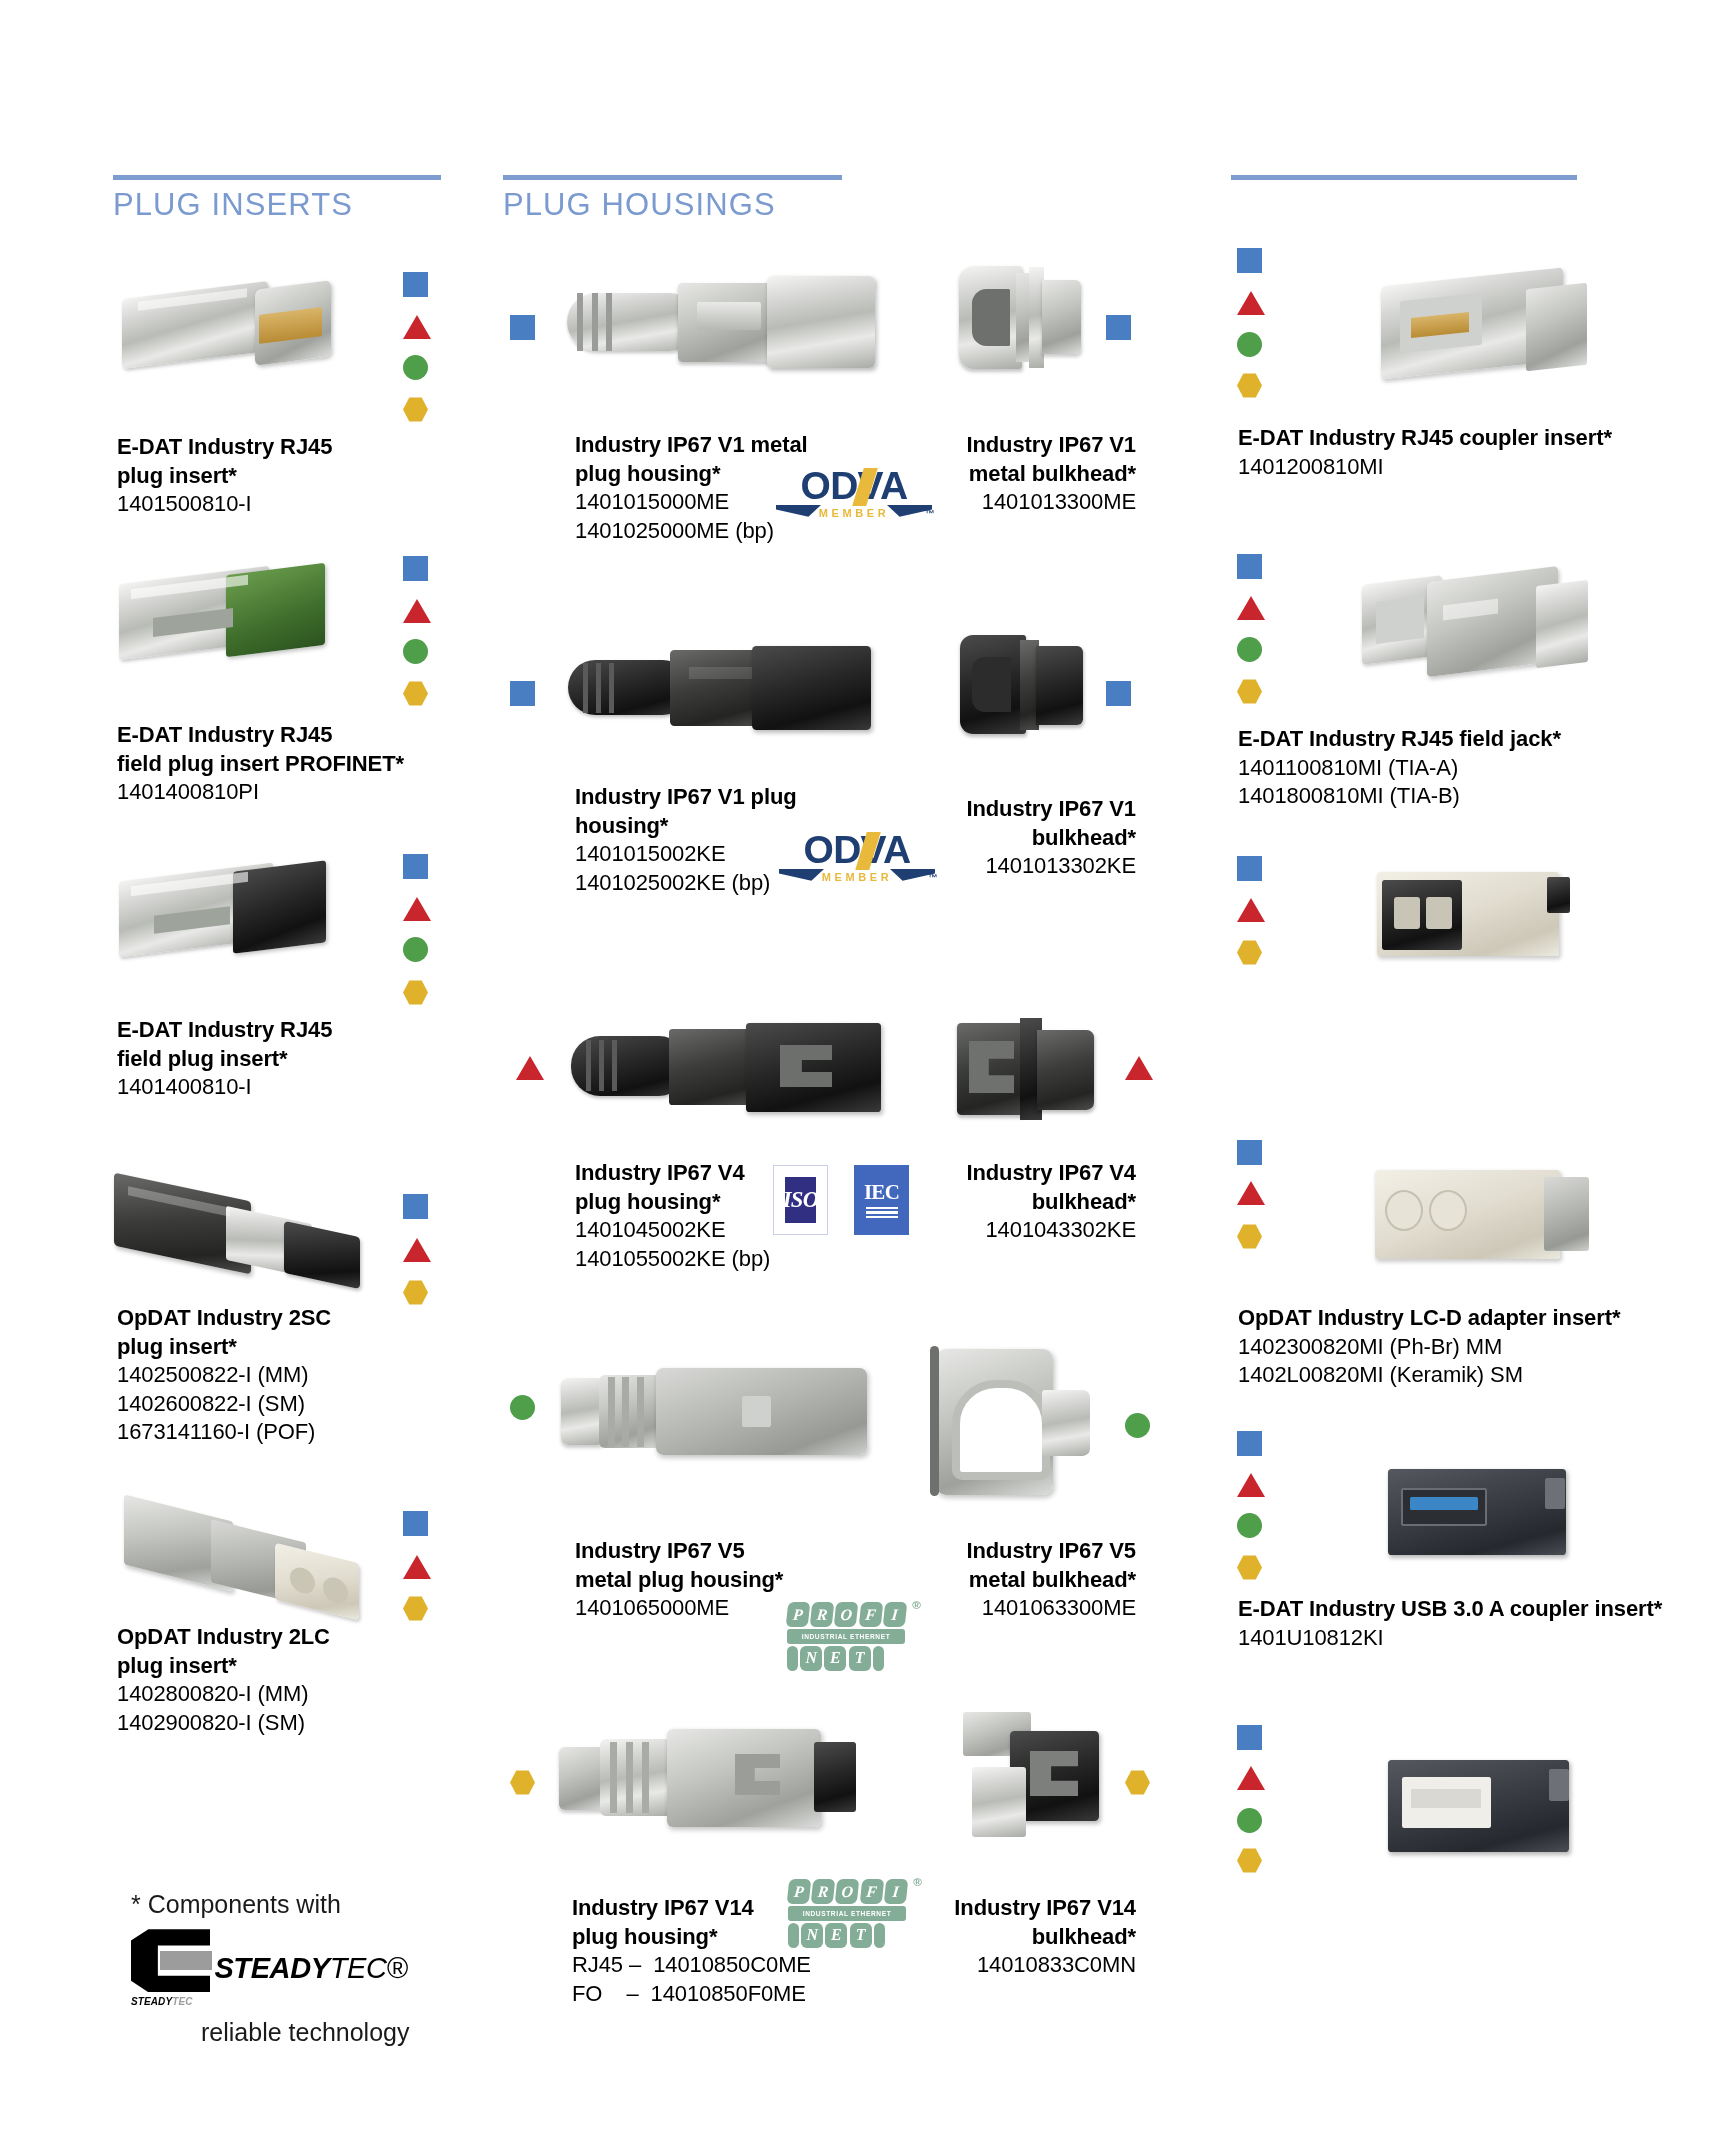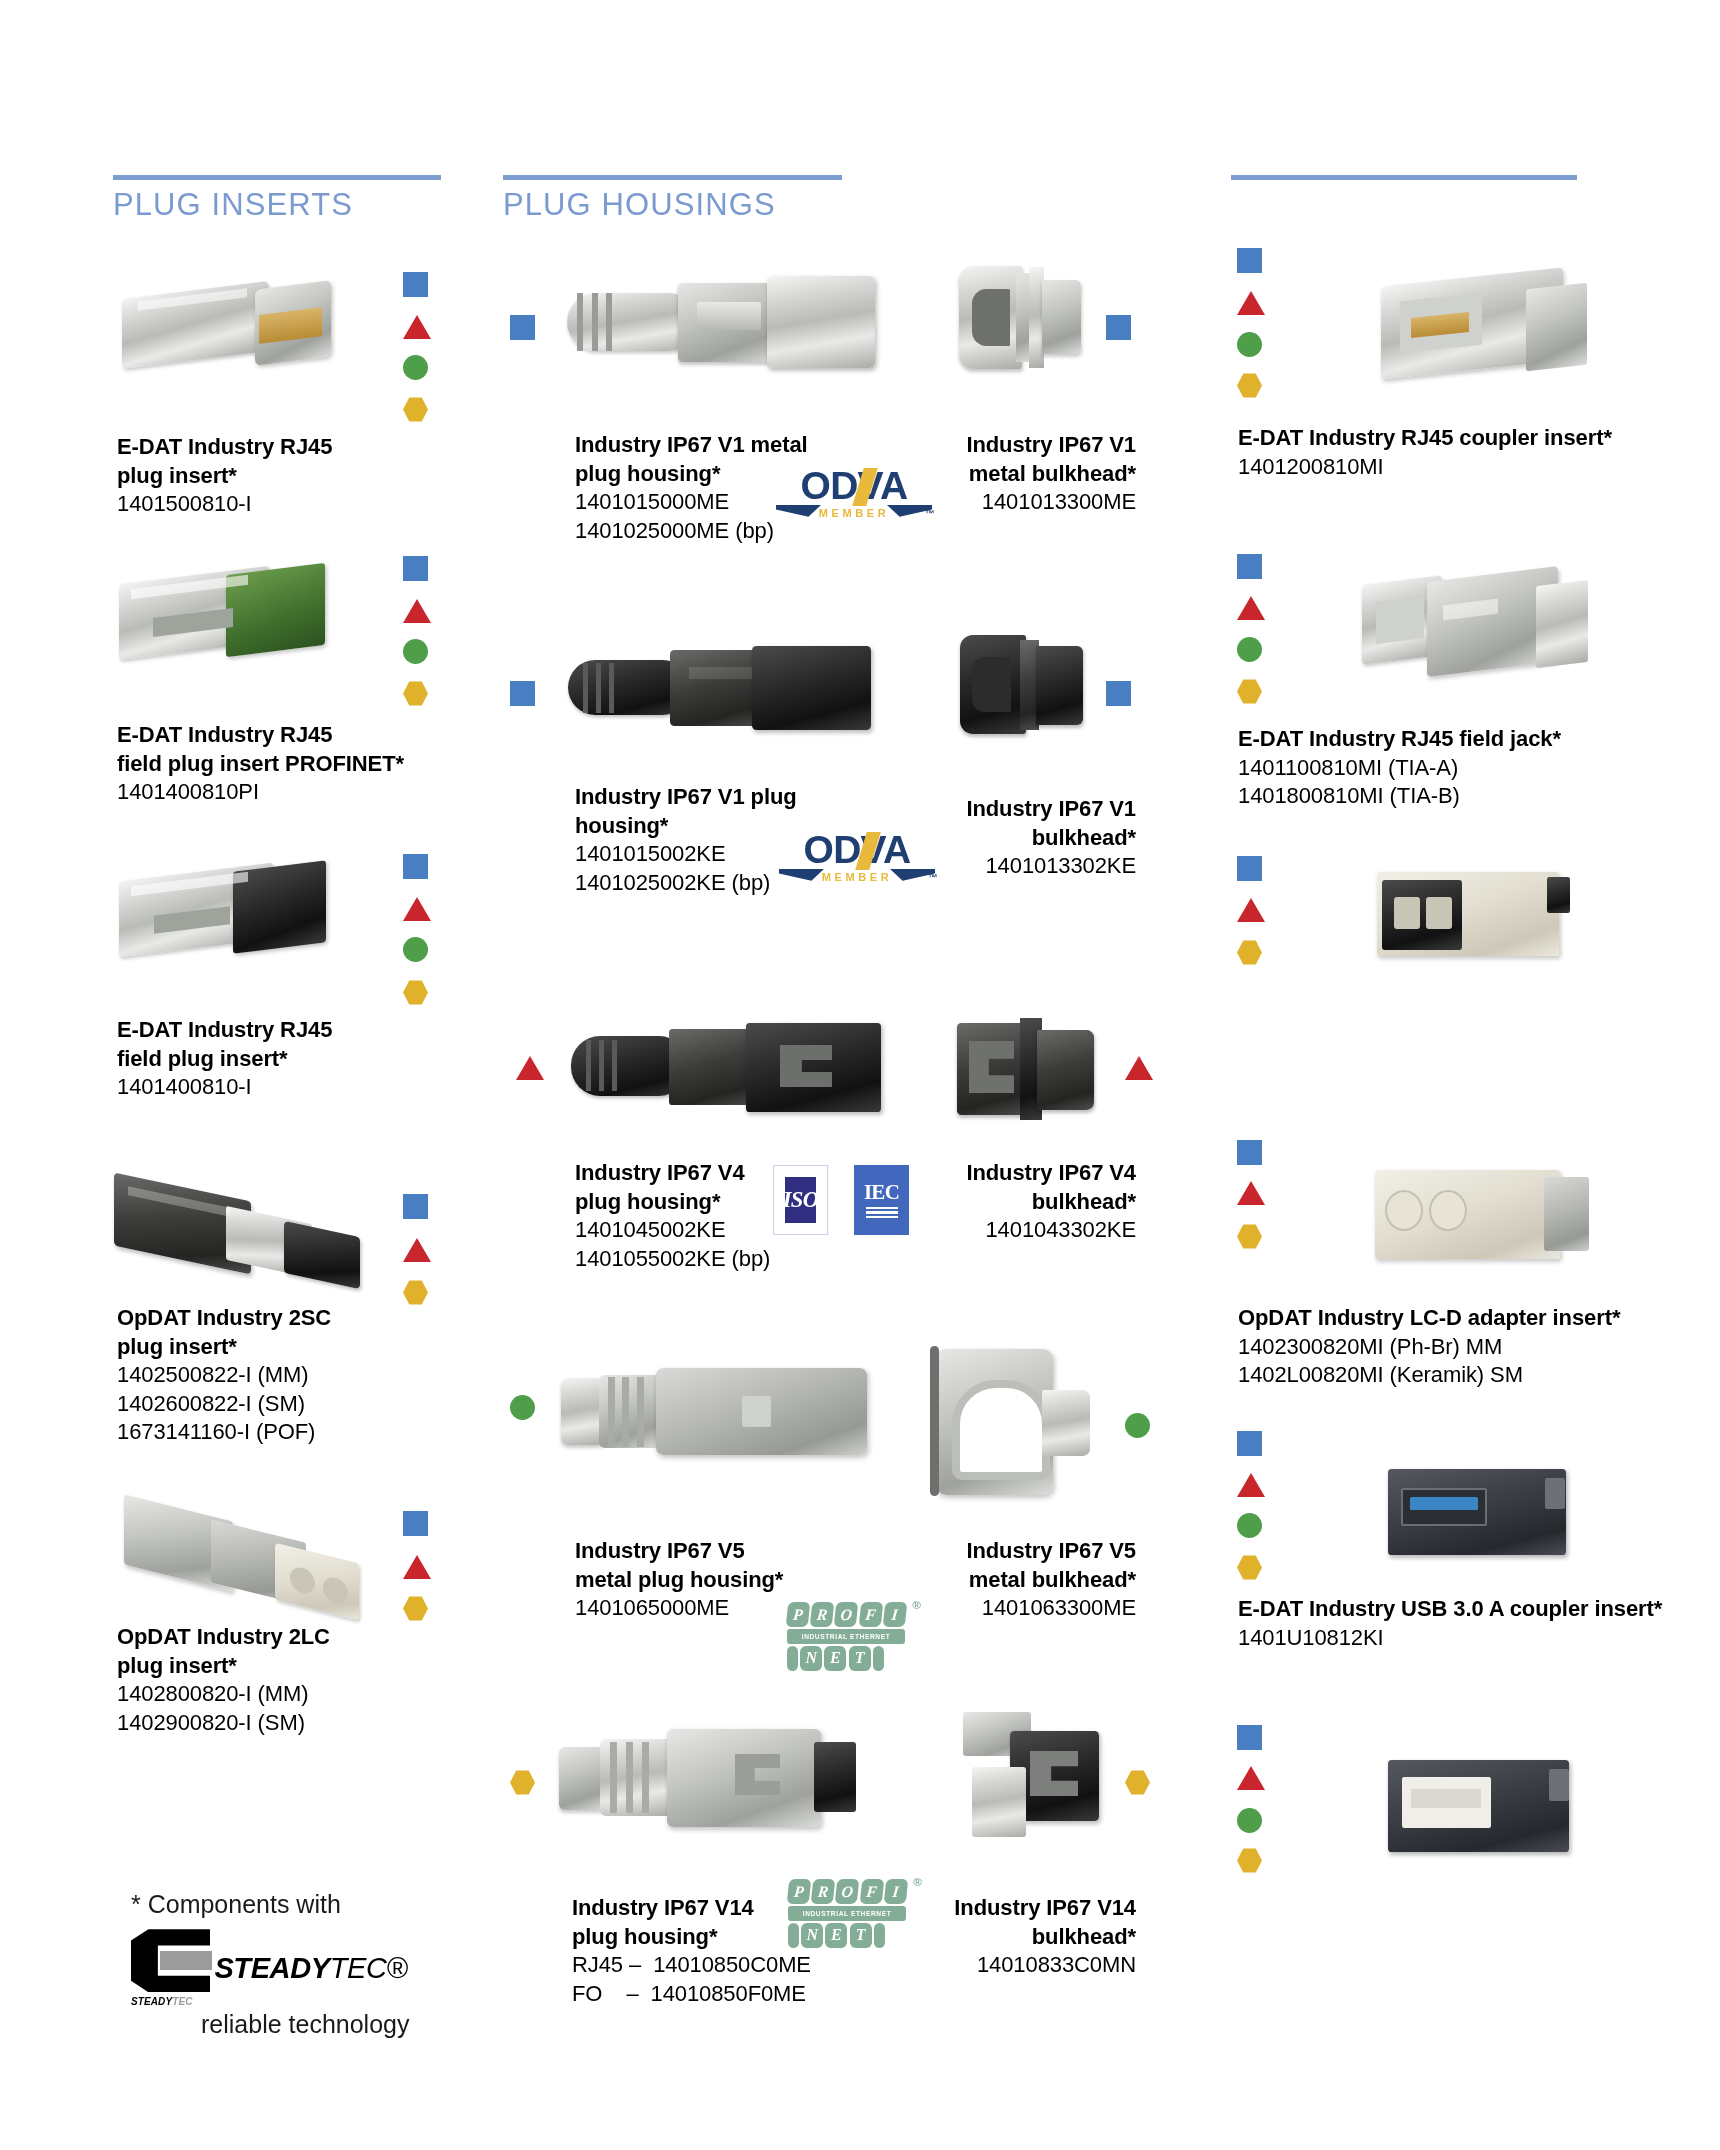--- a/index.html
+++ b/index.html
@@ -247,21 +247,21 @@
         <div class="c"></div>
         <div class="g"></div>
         <div class="cap">
           <span class="a">STEADY</span><span class="b">TEC</span>
         </div>
       </div>
       <div class="st-txt" style="padding-bottom:20.4px;">
         <span>STEADY</span><span class="lite">TEC®</span>
       </div>
     </div>
-    <div class="l3" style="margin-top:5px;margin-left:70px;">reliable technology</div>
+    <div class="l3" style="margin-top:13px;margin-left:70px;">reliable technology</div>
   </div>
 
   <div class="mk square" style="left:510px;top:315px;"></div>
   <div class="photo" style="left:554px;top:248px;width:357px;height:146px;">
     <div class="ph-in met" style="left:13px;top:45px;width:131px;height:58px;border-radius:29px;box-shadow:0.7px 2.2px 3.6px rgba(0,0,0,.22);"></div>
     <div class="ph-in met2" style="left:124px;top:35px;width:99px;height:79px;border-radius:4.4px;box-shadow:0.7px 2.2px 3.6px rgba(0,0,0,.22);"></div>
     <div class="ph-in met" style="left:213px;top:28px;width:108px;height:92px;border-radius:5.8px;box-shadow:1.5px 2.2px 4.4px rgba(0,0,0,.25);"></div>
     <div class="ph-in" style="left:23px;top:45px;width:5.8px;height:58px;background:#9a9c99;"></div>
     <div class="ph-in" style="left:38px;top:45px;width:5.8px;height:58px;background:#9a9c99;"></div>
     <div class="ph-in" style="left:52px;top:45px;width:5.8px;height:58px;background:#9a9c99;"></div>

